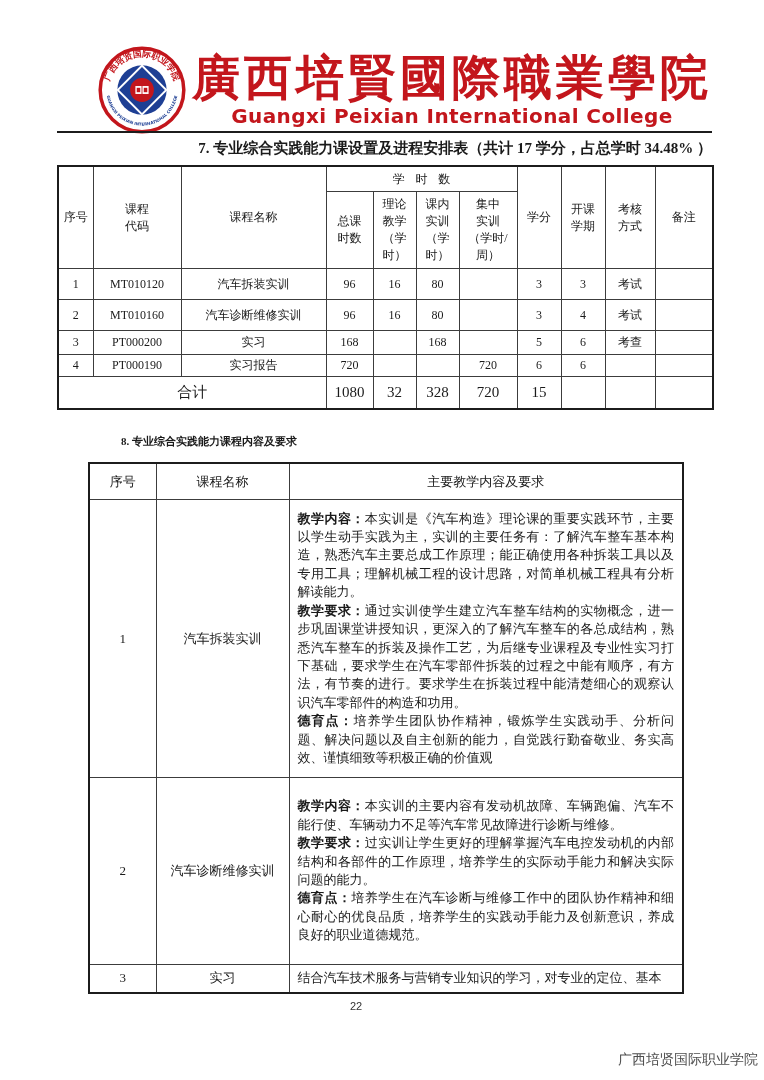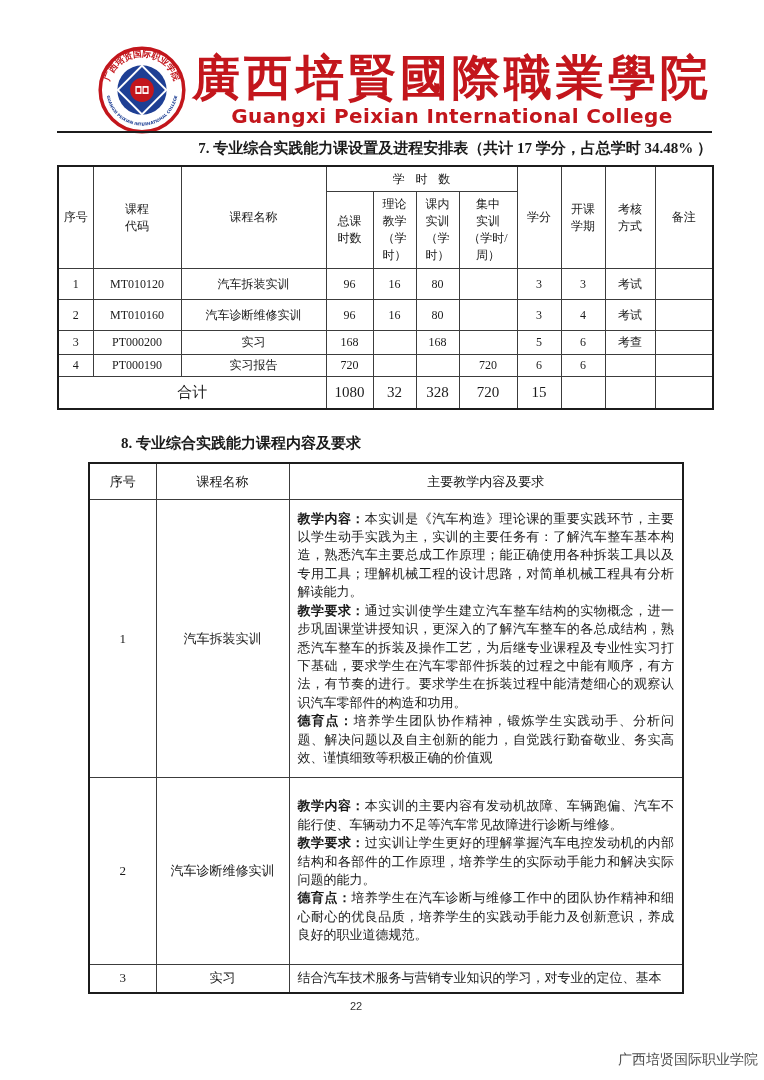--- a/index.html
+++ b/index.html
@@ -12,21 +12,21 @@
   .banner-text{flex:1;text-align:center;color:#c3161c;padding-left:6px;}
   .cn-title{font-size:48px;font-weight:bold;letter-spacing:4px;line-height:1.05;white-space:nowrap;
             font-family:"DejaVu Serif","Liberation Serif",serif;}
   .en-title{font-size:20px;font-weight:bold;letter-spacing:0.4px;margin-top:1px;white-space:nowrap;
             font-family:"DejaVu Sans","Liberation Sans",sans-serif;}
   .head-rule{position:absolute;left:57px;top:131px;width:655px;height:2px;background:#1c1c1c;}
 
   
   .title7{position:absolute;left:57px;top:139px;width:655px;text-align:right;
           font-size:15px;font-weight:bold;white-space:nowrap;}
-  .title8{position:absolute;left:121px;top:434px;font-size:15px;font-weight:bold;white-space:nowrap;}
+  .title8{position:absolute;left:121px;top:434px;font-size:11px;font-weight:bold;white-space:nowrap;}
 
   
   table{border-collapse:collapse;table-layout:fixed;}
   th,td{border:1px solid #3c3c3c;font-weight:normal;overflow:hidden;}
   .pre{white-space:pre-line;}
 
   
   .t1{position:absolute;left:57px;top:165px;width:655px;font-size:12px;border:2px solid #1c1c1c;}
   .t1 th,.t1 td{text-align:center;vertical-align:middle;padding:1px 2px;line-height:17px;}
   .t1 .hA th{height:22px;}

